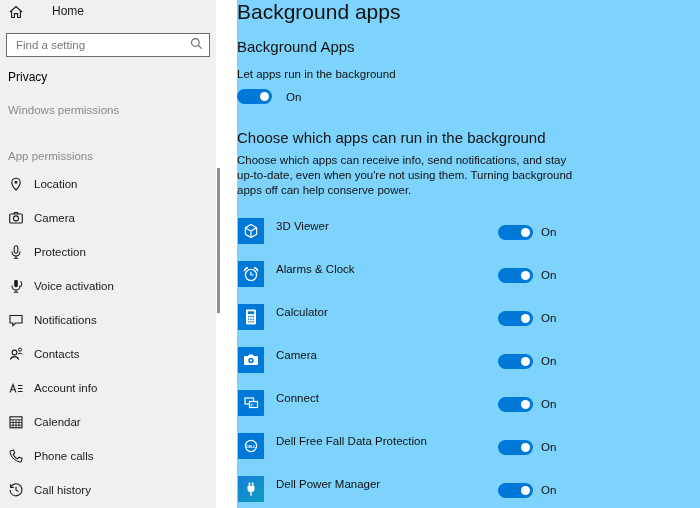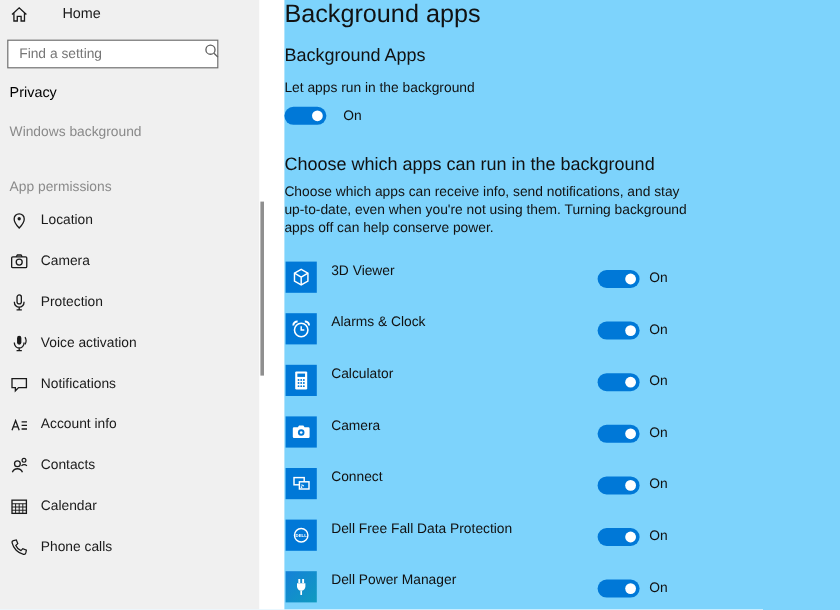--- a/index.html
+++ b/index.html
@@ -5,21 +5,21 @@
   * { margin:0; padding:0; box-sizing:border-box; }
   html,body { width:700px; height:508px; overflow:hidden; background:#fff;
               font-family:"Liberation Sans", sans-serif; color:#141414; }
   .stage { position:relative; width:700px; height:508px; }
 
   
   .sidebar { position:absolute; left:0; top:0; width:216px; height:508px; background:#f0f0f0; }
   .home-row { position:absolute; left:8px; top:4px; display:flex; gap:28px;
               font-size:12px; color:#1a1a1a; cursor:default; }
   .home-row svg { display:block; }
-  .searchbox { position:absolute; left:6px; top:33px; width:176px; height:24px; background:#fff;
+  .searchbox { position:absolute; left:6px; top:33px; width:204px; height:24px; background:#fff;
                border:1px solid #6e6e6e; display:flex; align-items:center; padding:0 6px 0 9px; }
   .searchbox input { flex:1; border:none; outline:none; background:transparent; font-size:11.5px;
                      color:#333; font-family:"Liberation Sans", sans-serif; }
   .searchbox input::placeholder { color:#767676; }
   .section-title { position:absolute; left:8px; top:70px; font-size:12px; font-weight:normal; color:#000; }
   .group-label { position:absolute; left:8px; font-size:11.5px; color:#8a8a8a; }
   .group-label.g0 { top:104px; }
   .group-label.g1 { top:150px; }
   .nav-list { position:absolute; left:0; top:167px; width:216px; }
   .nav-item { height:34px; display:flex; align-items:center; padding-left:8px; gap:10px;
@@ -71,21 +71,21 @@
       <input type="text" placeholder="Find a setting" style="">
       <span>
         <svg width="13" height="13" viewBox="0 0 13 13">
             <circle cx="5.4" cy="5.4" r="3.8" fill="none" stroke="#5e5e5e" stroke-width="1.1"></circle>
             <line x1="8.3" y1="8.3" x2="11.6" y2="11.6" stroke="#5e5e5e" stroke-width="1.1"></line>
           </svg>
       </span>
     </div>
 
     <div class="section-title">Privacy</div>
-    <div class="group-label g0">Windows background</div>
+    <div class="group-label g0">Windows permissions</div>
     <div class="group-label g1">App permissions</div>
 
     <div class="nav-list" id="nav-list">
         <div class="nav-item">
     <span class="ico">
             <svg width="16" height="16" viewBox="0 0 16 16">
               <path d="M8 14 C8 14 3.8 9.6 3.8 6.4 A4.2 4.2 0 0 1 12.2 6.4 C12.2 9.6 8 14 8 14 Z" fill="none" stroke="#1a1a1a" stroke-width="1.1"></path>
               <circle cx="8" cy="6.3" r="1.4" fill="#1a1a1a"></circle>
             </svg>
           </span>
@@ -120,57 +120,67 @@
           </span>
     <span class="nav-label">Voice activation</span>
   </div>
         <div class="nav-item">
     <span class="ico">
             <svg width="16" height="16" viewBox="0 0 16 16">
               <path d="M2 3.5 H14 V11 H7.5 L4.8 13.7 V11 H2 Z" fill="none" stroke="#1a1a1a" stroke-width="1.1"></path>
             </svg>
           </span>
     <span class="nav-label">Notifications</span>
-  </div>
-        <div class="nav-item">
-    <span class="ico">
-            <svg width="16" height="16" viewBox="0 0 16 16">
-              <path d="M2 12.5 L5 4.5 L8 12.5 M3.1 9.8 H6.9" fill="none" stroke="#1a1a1a" stroke-width="1.1"></path>
-              <path d="M10 5.5 H14.5 M10 8.5 H14.5 M10 11.5 H14.5" stroke="#1a1a1a" stroke-width="1.1"></path>
-            </svg>
-          </span>
-    <span class="nav-label">Account info</span>
   </div>
         <div class="nav-item">
     <span class="ico">
             <svg width="16" height="16" viewBox="0 0 16 16">
               <circle cx="6.5" cy="6.5" r="2.4" fill="none" stroke="#1a1a1a" stroke-width="1.1"></circle>
               <path d="M2.3 13.5 A4.5 4.5 0 0 1 10.7 13.5" fill="none" stroke="#1a1a1a" stroke-width="1.1"></path>
               <circle cx="12" cy="3.6" r="1.6" fill="none" stroke="#1a1a1a" stroke-width="1"></circle>
               <path d="M9.9 8.2 A3 3 0 0 1 14.4 8.2" fill="none" stroke="#1a1a1a" stroke-width="1"></path>
             </svg>
           </span>
     <span class="nav-label">Contacts</span>
   </div>
         <div class="nav-item">
     <span class="ico">
             <svg width="16" height="16" viewBox="0 0 16 16">
+              <path d="M2 12.5 L5 4.5 L8 12.5 M3.1 9.8 H6.9" fill="none" stroke="#1a1a1a" stroke-width="1.1"></path>
+              <path d="M10 5.5 H14.5 M10 8.5 H14.5 M10 11.5 H14.5" stroke="#1a1a1a" stroke-width="1.1"></path>
+            </svg>
+          </span>
+    <span class="nav-label">Account info</span>
+  </div>
+        <div class="nav-item">
+    <span class="ico">
+            <svg width="16" height="16" viewBox="0 0 16 16">
               <rect x="2" y="2.8" width="12" height="11" fill="none" stroke="#1a1a1a" stroke-width="1.1"></rect>
               <path d="M2 5.8 H14 M5 5.8 V13.8 M8 5.8 V13.8 M11 5.8 V13.8 M2 8.5 H14 M2 11.2 H14" stroke="#1a1a1a" stroke-width="0.8"></path>
             </svg>
           </span>
     <span class="nav-label">Calendar</span>
   </div>
         <div class="nav-item">
     <span class="ico">
             <svg width="16" height="16" viewBox="0 0 16 16">
               <path d="M3.2 2.5 L5.6 2 L6.8 5 L5.2 6.5 A8 8 0 0 0 9.5 10.8 L11 9.2 L14 10.4 L13.5 12.8 C13.3 13.6 12.5 14.1 11.6 13.9 C7 12.9 3.1 9 2.1 4.4 C1.9 3.5 2.4 2.7 3.2 2.5 Z" fill="none" stroke="#1a1a1a" stroke-width="1.05"></path>
             </svg>
           </span>
     <span class="nav-label">Phone calls</span>
+  </div>
+        <div class="nav-item">
+    <span class="ico">
+            <svg width="16" height="16" viewBox="0 0 16 16">
+              <path d="M2.6 5.2 A6 6 0 1 1 2 8" fill="none" stroke="#1a1a1a" stroke-width="1.1"></path>
+              <path d="M2.6 2.2 V5.4 H5.8" fill="none" stroke="#1a1a1a" stroke-width="1.1"></path>
+              <path d="M8 4.8 V8 L10.6 9.6" fill="none" stroke="#1a1a1a" stroke-width="1.1"></path>
+            </svg>
+          </span>
+    <span class="nav-label">Call history</span>
   </div>
       </div>
     <div class="scroll-thumb"></div>
   </div>
 
   <div class="main">
     <div class="page-title">Background apps</div>
     <div class="h2 bg-apps">Background Apps</div>
     <div class="toggle-label">Let apps run in the background</div>
 

